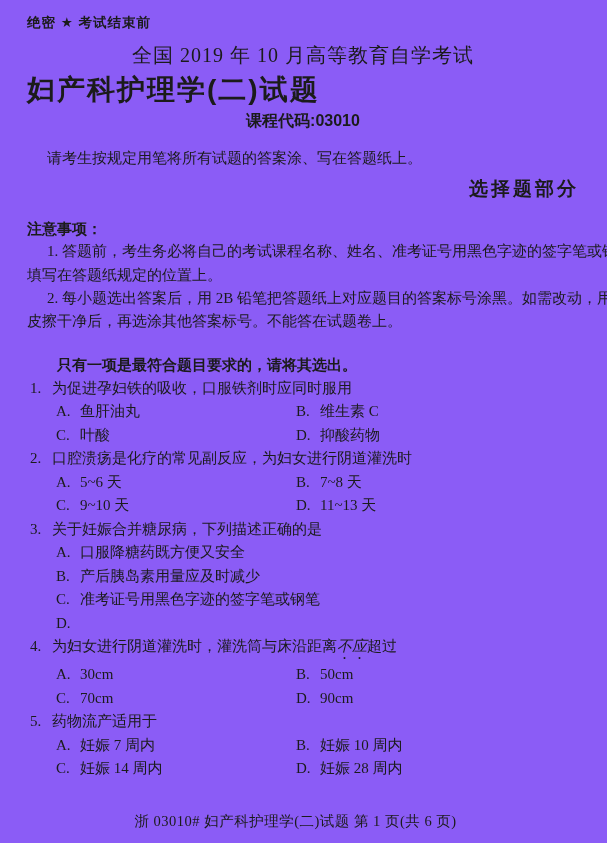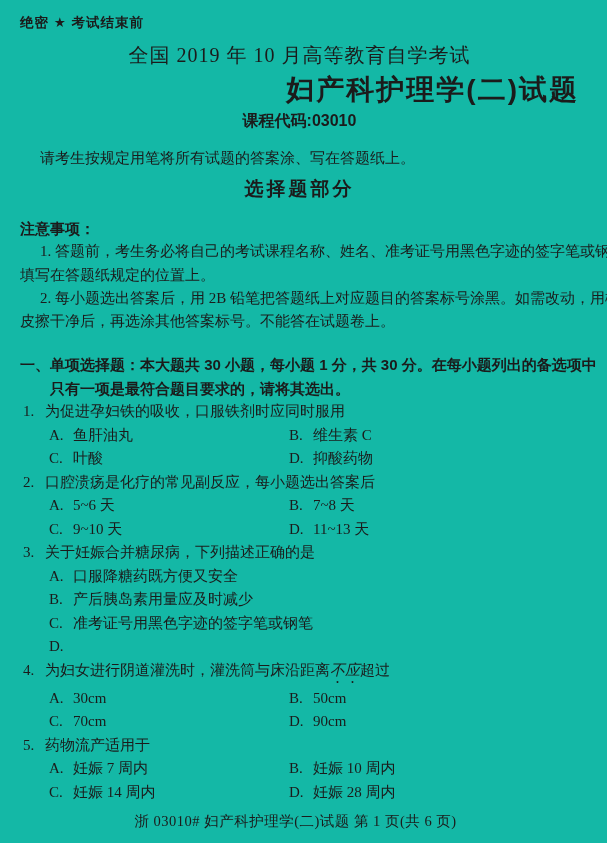--- a/index.html
+++ b/index.html
@@ -1,31 +1,31 @@
 <!DOCTYPE html>
 <html><head>
 <meta charset="utf-8">
 <style>
   * { margin:0; padding:0; box-sizing:border-box; }
   html,body { background:#ffffff; }
   body { width:607px; height:843px; }
   .page {
     position:relative; width:607px; height:843px; overflow:hidden;
-    background:#14b8a6; color:#1b1b1b;
+    background:#8b5cf6; color:#1b1b1b;
     font-family:"Liberation Serif","DejaVu Serif",serif; font-size:15px;
-    padding:14px 28px 0 20px;
+    padding:14px 28px 0 27px;
   }
   .nowrap { white-space:nowrap; }
 
   .classification { font-family:"Liberation Sans","DejaVu Sans",sans-serif; font-weight:bold; font-size:13.5px; letter-spacing:1px; }
   .exam-session { margin-top:10px; text-align:center; font-size:20px; letter-spacing:1px; }
-  .paper-title { margin-top:3px; text-align:right; font-family:"Liberation Sans","DejaVu Sans",sans-serif; font-weight:800; font-size:28px; letter-spacing:2px; line-height:36px; }
+  .paper-title { margin-top:3px; text-align:left; font-family:"Liberation Sans","DejaVu Sans",sans-serif; font-weight:800; font-size:28px; letter-spacing:2px; line-height:36px; }
   .course-code { margin-top:2px; text-align:center; font-family:"Liberation Sans","DejaVu Sans",sans-serif; font-weight:bold; font-size:16px; line-height:21px; }
   .instruction { margin-top:16px; text-indent:20px; line-height:23px; }
-  .part-title { margin-top:6px; text-align:center; font-family:"Liberation Sans","DejaVu Sans",sans-serif; font-weight:bold; font-size:19px; letter-spacing:3px; line-height:25px; }
+  .part-title { margin-top:6px; text-align:right; font-family:"Liberation Sans","DejaVu Sans",sans-serif; font-weight:bold; font-size:19px; letter-spacing:3px; line-height:25px; }
 
   .notes { margin-top:16px; line-height:23.3px; }
   .notes-title { font-family:Liberation Sans, sans-serif; font-weight:bold; }
   .note-line.indent { text-indent:20px; }
 
   .section-heading { margin-top:20px; line-height:23.5px; font-family:"Liberation Sans","DejaVu Sans",sans-serif; font-weight:bold; font-size:15px; }
   .sh-line2 { padding-left:30px; }
 
   .questions { line-height:23.5px; }
   .q-line { display:flex; }
@@ -60,21 +60,20 @@
 
   <div class="notes">
     <div class="notes-title nowrap">注意事项：</div>
     <div class="note-line indent nowrap">1. 答题前，考生务必将自己的考试课程名称、姓名、准考证号用黑色字迹的签字笔或钢笔</div>
     <div class="note-line nowrap">填写在答题纸规定的位置上。</div>
     <div class="note-line indent nowrap">2. 每小题选出答案后，用 2B 铅笔把答题纸上对应题目的答案标号涂黑。如需改动，用橡</div>
     <div class="note-line nowrap">皮擦干净后，再选涂其他答案标号。不能答在试题卷上。</div>
   </div>
 
   <div class="section-heading">
-    <div class="sh-line1 nowrap">一、单项选择题：本大题共 30 小题，每小题 1 分，共 30 分。在每小题列出的备选项中</div>
     <div class="sh-line2 nowrap">只有一项是最符合题目要求的，请将其选出。</div>
   </div>
 
   <div class="questions">
 
     <div class="question">
       <div class="q-line">
         <span class="q-num">1.</span>
         <span class="q-text nowrap">为促进孕妇铁的吸收，口服铁剂时应同时服用</span>
       </div>
@@ -94,21 +93,21 @@
         <div class="opt">
             <span class="opt-label">D.</span>
             <span class="opt-text nowrap">抑酸药物</span>
           </div>
       </div>
     </div>
 
     <div class="question">
       <div class="q-line">
         <span class="q-num">2.</span>
-        <span class="q-text nowrap">口腔溃疡是化疗的常见副反应，每小题选出答案后</span>
+        <span class="q-text nowrap">口腔溃疡是化疗的常见副反应，为妇女进行阴道灌洗时</span>
       </div>
       <div class="options cols-2">
         <div class="opt">
             <span class="opt-label">A.</span>
             <span class="opt-text nowrap">5~6 天</span>
           </div>
         <div class="opt">
             <span class="opt-label">B.</span>
             <span class="opt-text nowrap">7~8 天</span>
           </div>

